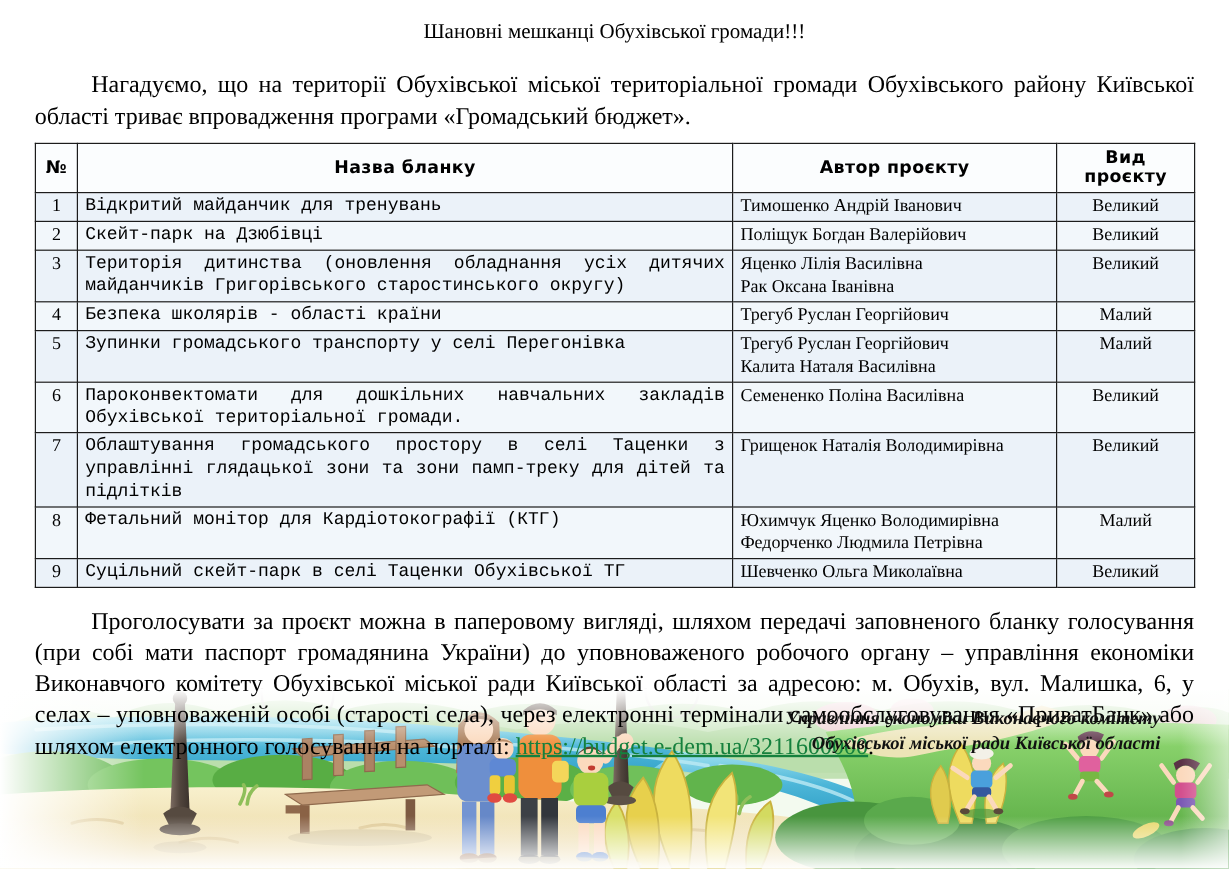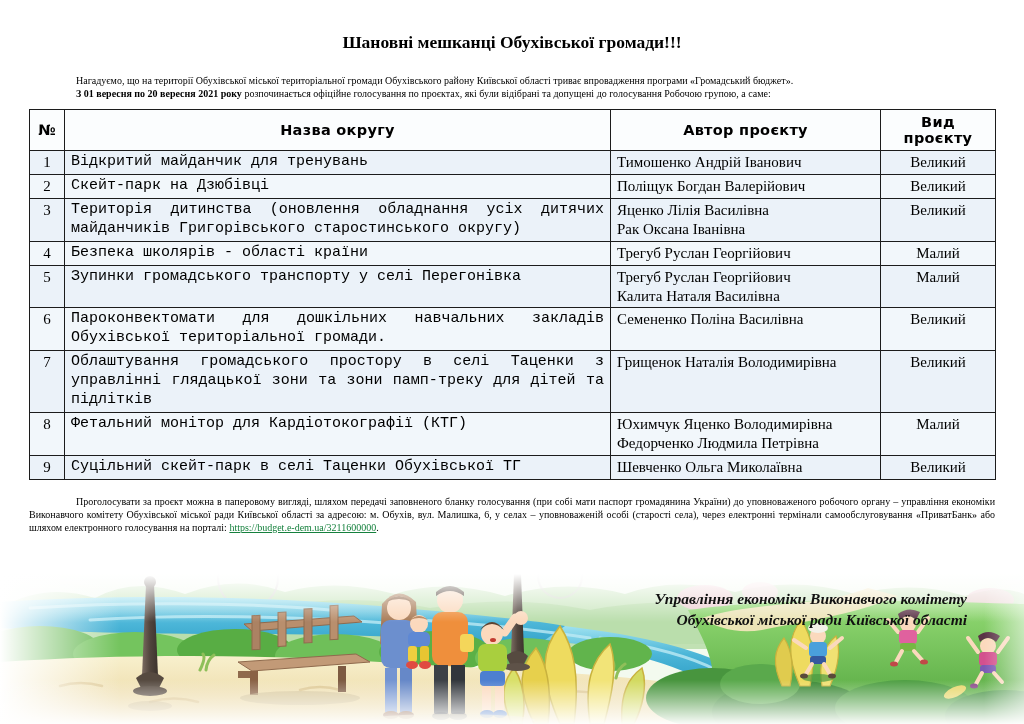--- a/index.html
+++ b/index.html
@@ -5,26 +5,26 @@
   * { box-sizing: border-box; }
   html,body { margin:0; padding:0; }
   body {
     width:1024px; height:724px; overflow:hidden;
     background:#ffffff; color:#000;
     font-family:"Liberation Serif", serif;
     position:relative;
   }
   .content { position:relative; z-index:2; }
   .title {
-    text-align:center; font-weight:bold; font-size:17.5px;
-    margin:32px 30px 0 30px;
+    text-align:center; font-weight:normal; font-size:17.5px;
+    margin:16px 30px 0 30px;
   }
   .para {
     margin:0 29px; text-align:justify;
-    font-size:10px; line-height:1.31; text-indent:47px;
+    font-size:20px; line-height:1.31; text-indent:47px;
   }
   .para.first { margin-top:21px; }
   .para.after-table { margin-top:15px; }
   b.period { font-weight:bold; }
   a.doc-link { color:#15803d; text-decoration:underline; cursor:pointer; }
 
   table.projects {
     border-collapse:collapse; table-layout:fixed;
     width:966px; margin:9px 29px 0 29px;
   }
@@ -59,33 +59,32 @@
 </style>
 </head>
 <body>
 
 <div class="content">
 
   <div class="title">Шановні мешканці Обухівської громади!!!</div>
 
   <p class="para first"><span>Нагадуємо, що на території Обухівської міської територіальної громади Обухівського району Київської області триває впровадження програми «Громадський бюджет».</span></p>
 
-  <p class="para"><b class="period">З 01 вересня по 20 вересня 2021 року</b><span> розпочинається офіційне голосування по  проєктах, які були відібрані та допущені до голосування Робочою групою, а саме:</span></p>
 
   <table class="projects">
     <colgroup>
       <col style="width:35px">
       <col style="width:546px">
       <col style="width:270px">
       <col style="width:115px">
     </colgroup>
     <thead>
       <tr>
         <th>№</th>
-        <th>Назва округу</th>
+        <th>Назва бланку</th>
         <th>Автор проєкту</th>
         <th>Вид проєкту</th>
       </tr>
     </thead>
     <tbody id="projects-tbody">
         <tr>
           <td class="col-num">1</td>
           <td class="col-name">Відкритий майданчик для тренувань</td>
           <td class="col-author">Тимошенко Андрій Іванович</td>
           <td class="col-type">Великий</td>

